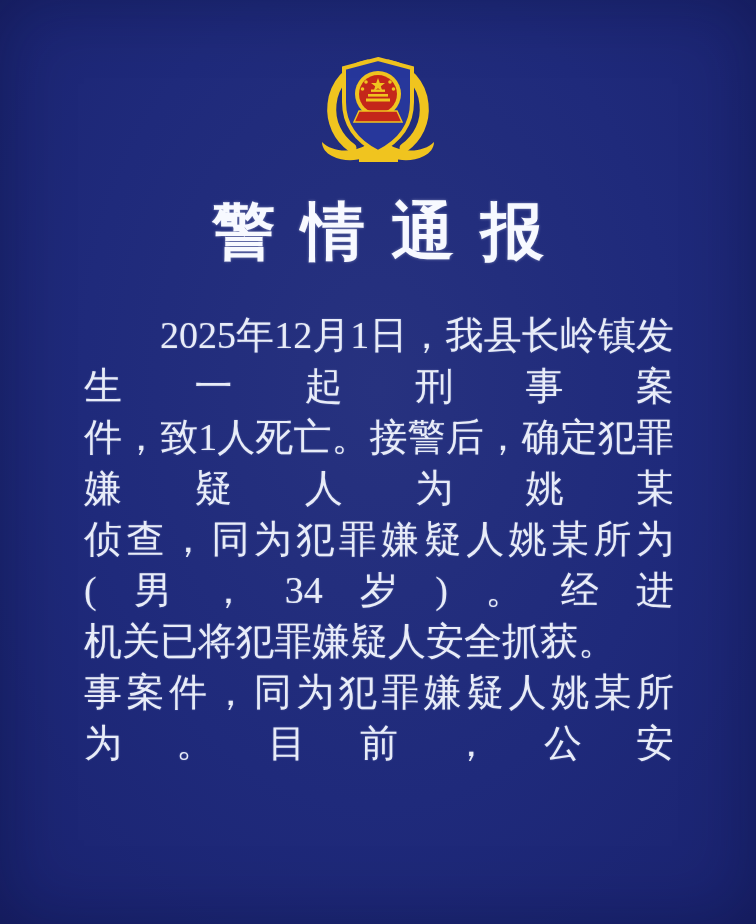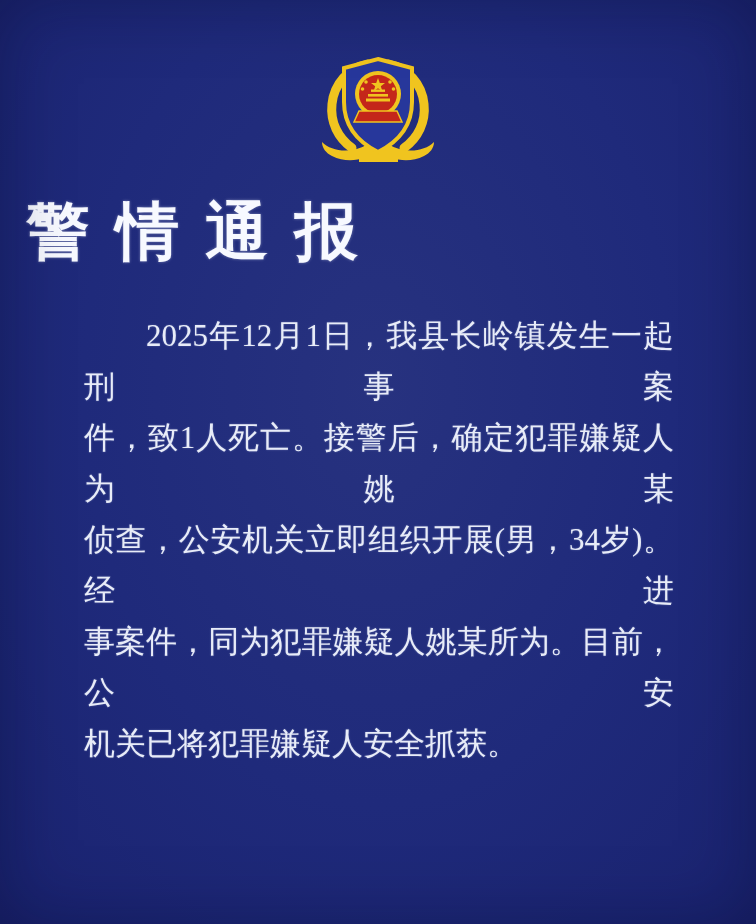--- a/index.html
+++ b/index.html
@@ -32,35 +32,35 @@
   }
   .emblem svg { display: block; }
   .gold        { fill: var(--gold); }
   .gold-stroke { fill: none; stroke: var(--gold); stroke-width: 9; stroke-linecap: round; }
   .red-fill    { fill: var(--red); }
   .shield-bg   { fill: var(--shield-blue); stroke: var(--gold); stroke-width: 4; }
 
   
   .title {
     margin: 33px 0 0;
-    text-align: left;
+    text-align: center;
     font-size: 63px;
     line-height: 1;
     font-weight: 700;
     color: var(--title);
     letter-spacing: 0.42em;
     text-indent: 0.42em;
     text-shadow: 0 0 3px rgba(235, 240, 255, 0.45);
   }
 
   
   .body-block {
     width: 590px;
     margin: 46px 0 0 84px;
-    font-size: 31px;
+    font-size: 38px;
     line-height: 51px;
     color: var(--text);
     text-shadow: 0 0 2px rgba(215, 225, 255, 0.35);
   }
   .line { margin: 0; }
   .just {
     text-align: justify;
     text-align-last: justify;
     text-justify: inter-character;
   }
@@ -99,18 +99,18 @@
 
       <path class="red-fill" d="M41,55 L79,55 L84,66 L36,66 Z" stroke="var(--gold)" stroke-width="1.5"></path>
     </svg>
   </div>
 
   <h1 class="title">警情通报</h1>
 
   <div class="body-block">
     <p class="line just indent">2025年12月1日，我县长岭镇发生一起刑事案</p>
     <p class="line just">件，致1人死亡。接警后，确定犯罪嫌疑人为姚某</p>
-    <p class="line just">侦查，公安机关立即组织开展(男，34岁)。经进</p>
+    <p class="line just">侦查，同为犯罪嫌疑人姚某所为(男，34岁)。经进</p>
+    <p class="line">机关已将犯罪嫌疑人安全抓获。</p>
     <p class="line just">事案件，同为犯罪嫌疑人姚某所为。目前，公安</p>
-    <p class="line">机关已将犯罪嫌疑人安全抓获。</p>
   </div>
 
 </div>
 
 </body></html>

